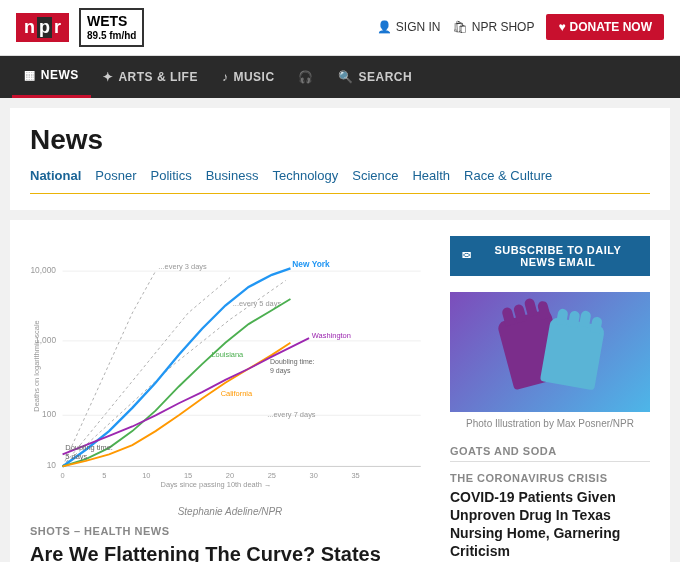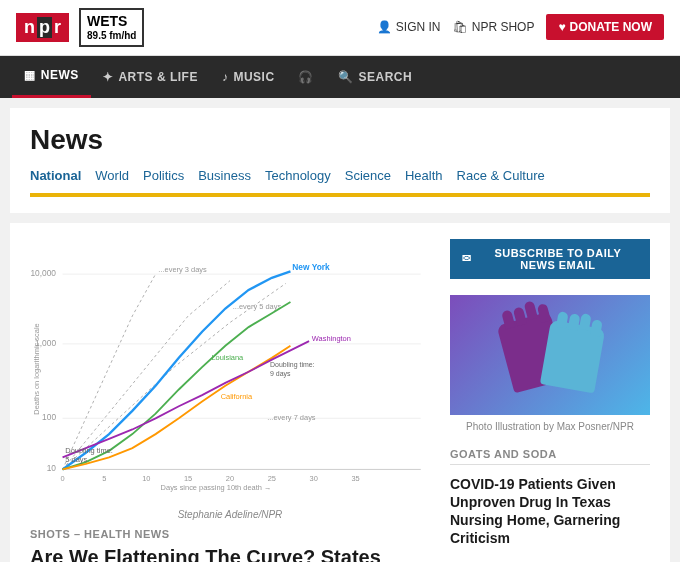--- a/index.html
+++ b/index.html
@@ -110,21 +110,21 @@
     .news-title {
       font-size: 28px;
       font-weight: bold;
       color: #1a1a1a;
       margin-bottom: 12px;
     }
 
     .news-subnav {
       display: flex;
       gap: 0;
-      border-bottom: 4px solid #eab308;
+      border-bottom: 1px solid #eab308;
       padding-bottom: 10px;
       margin-bottom: 0;
     }
     .news-subnav a {
       color: #1a6496;
       text-decoration: none;
       font-size: 13px;
       margin-right: 14px;
     }
     .news-subnav a.active { font-weight: bold; }
@@ -346,21 +346,21 @@
   <a href="#">
     <span>🔍</span>
     <span>SEARCH</span>
   </a>
 </nav>
 
 <div class="page-content">
   <h1 class="news-title">News</h1>
   <div class="news-subnav">
     <a href="#" class="active">National</a>
-    <a href="#">World</a>
+    <a href="#">Posner</a>
     <a href="#">Politics</a>
     <a href="#">Business</a>
     <a href="#">Technology</a>
     <a href="#">Science</a>
     <a href="#">Health</a>
     <a href="#">Race &amp; Culture</a>
   </div>
 </div>
 
 <div class="content-area">
@@ -441,15 +441,16 @@
         <div class="glove-left"></div>
         <div class="glove-right"></div>
       </div>
     </div>
     <div class="photo-credit">Photo Illustration by Max Posner/NPR</div>
 
     <div class="sidebar-category">GOATS AND SODA</div>
 
     <hr class="sidebar-divider">
 
+    <div class="sidebar-category2">THE CORONAVIRUS CRISIS</div>
     <div class="sidebar-headline2">COVID-19 Patients Given Unproven Drug In Texas Nursing Home, Garnering Criticism</div>
   </div>
 </div>
 
 </body></html>

